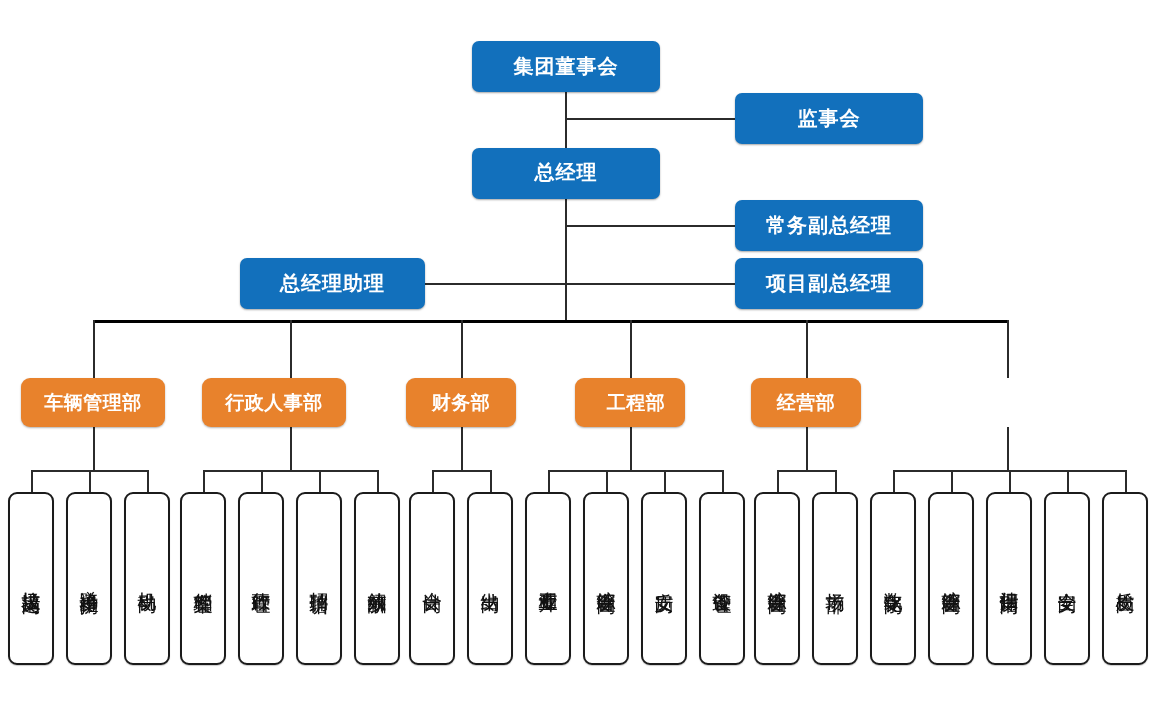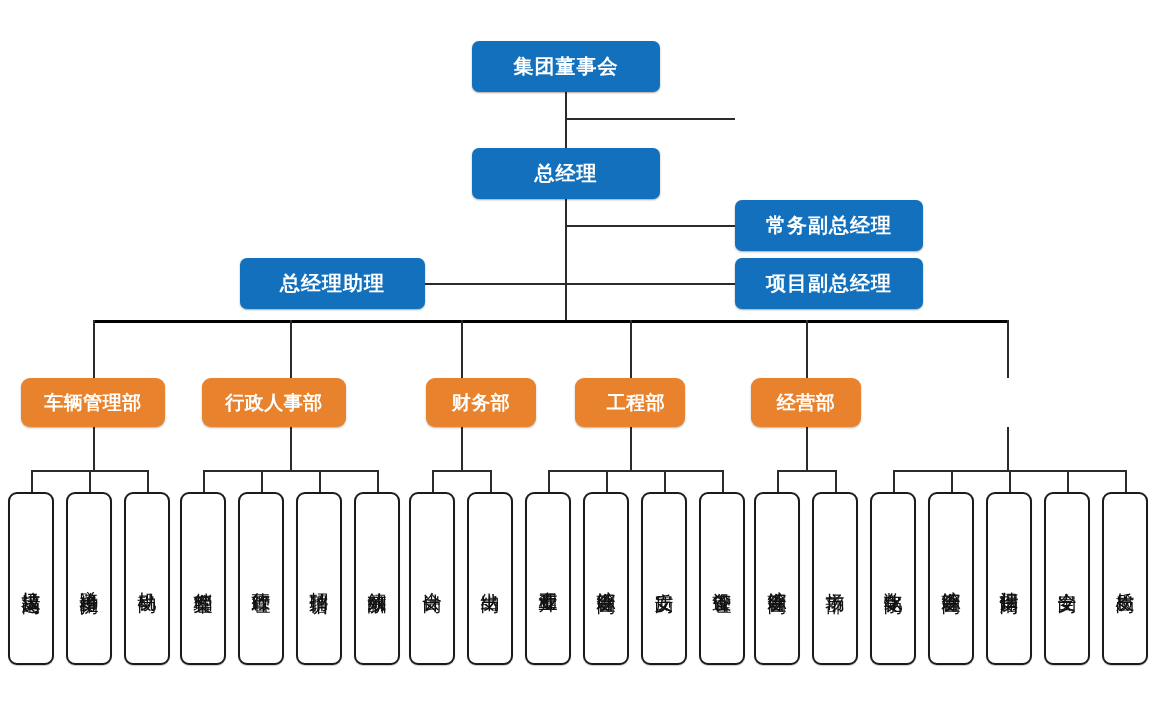--- a/index.html
+++ b/index.html
@@ -135,22 +135,25 @@
   <div class="ln v thin" style="left:893px;  top:470px; height:22px;"></div>
   <div class="ln v thin" style="left:951px;  top:470px; height:22px;"></div>
   <div class="ln v thin" style="left:1009px; top:470px; height:22px;"></div>
   <div class="ln v thin" style="left:1067px; top:470px; height:22px;"></div>
   <div class="ln v thin" style="left:1125px; top:470px; height:22px;"></div>
 
   <div class="node blue" style="left:472px; top:41px; width:188px; height:51px;">
     <span>集团董事会</span>
   </div>
 
-
-  <div class="node blue" style="left:472px; top:148px; width:188px; height:51px;">
+  <div class="node blue" style="left:735px; top:93px; width:188px; height:51px;">
+    <span>监事会</span>
+  </div>
+
+  <div class="node blue" style="left:472px; top:148px; width:188px; height:51px;font-family:Liberation Mono, monospace;">
     <span>总经理</span>
   </div>
 
   <div class="node blue" style="left:735px; top:258px; width:188px; height:51px;">
     <span>项目副总经理</span>
   </div>
 
   <div class="node blue" style="left:735px; top:200px; width:188px; height:51px;">
     <span>常务副总经理</span>
   </div>
@@ -158,21 +161,21 @@
   <div class="node blue" style="left:240px; top:258px; width:185px; height:51px;">
     <span>总经理助理</span>
   </div>
 
   <div class="node orange" style="left:21px; top:378px; width:144px; height:49px;">
     <span>车辆管理部</span>
   </div>
   <div class="node orange" style="left:202px; top:378px; width:144px; height:49px;">
     <span>行政人事部</span>
   </div>
-  <div class="node orange" style="left:406px; top:378px; width:110px; height:49px;margin-left:20px;">
+  <div class="node orange" style="left:406px; top:378px; width:110px; height:49px;">
     <span>财务部</span>
   </div>
   <div class="node orange" style="left:575px; top:378px; width:110px; height:49px;padding-left:12px;">
     <span>工程部</span>
   </div>
   <div class="node orange" style="left:751px; top:378px; width:110px; height:49px;">
     <span>经营部</span>
   </div>
 
   <div class="node leaf" style="left:8px;   top:492px; width:46px; height:173px;">

